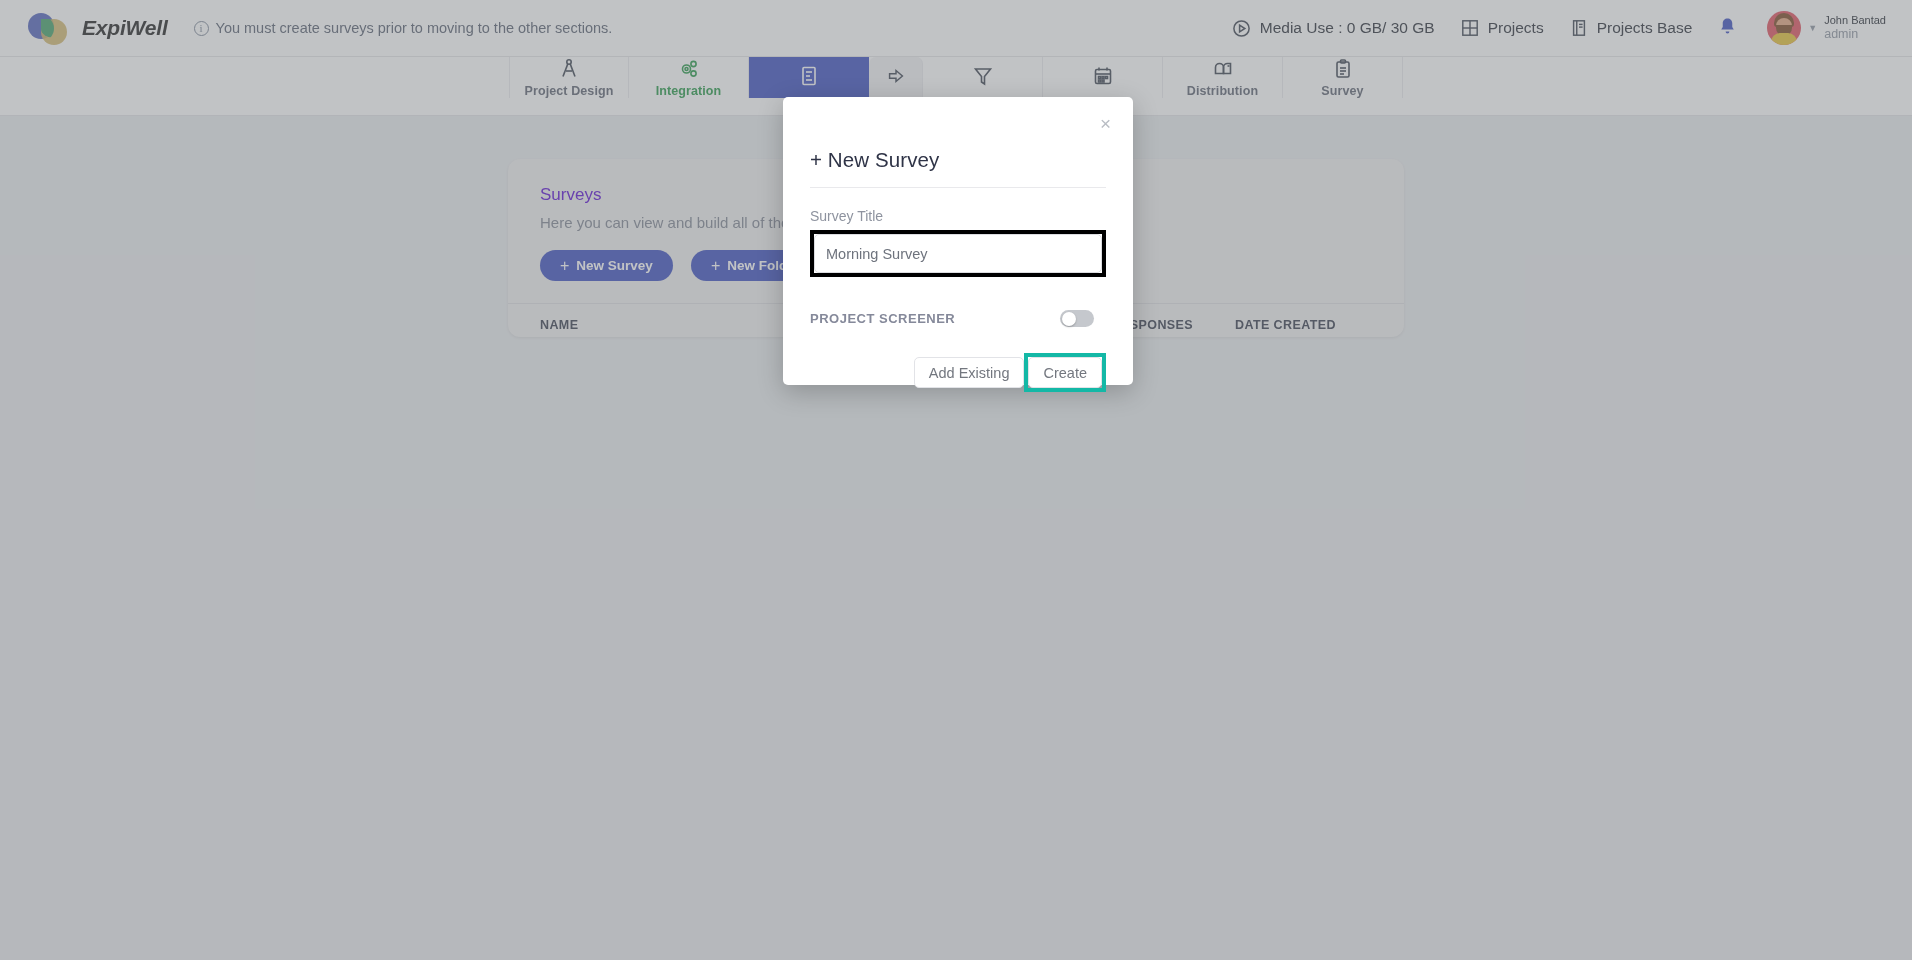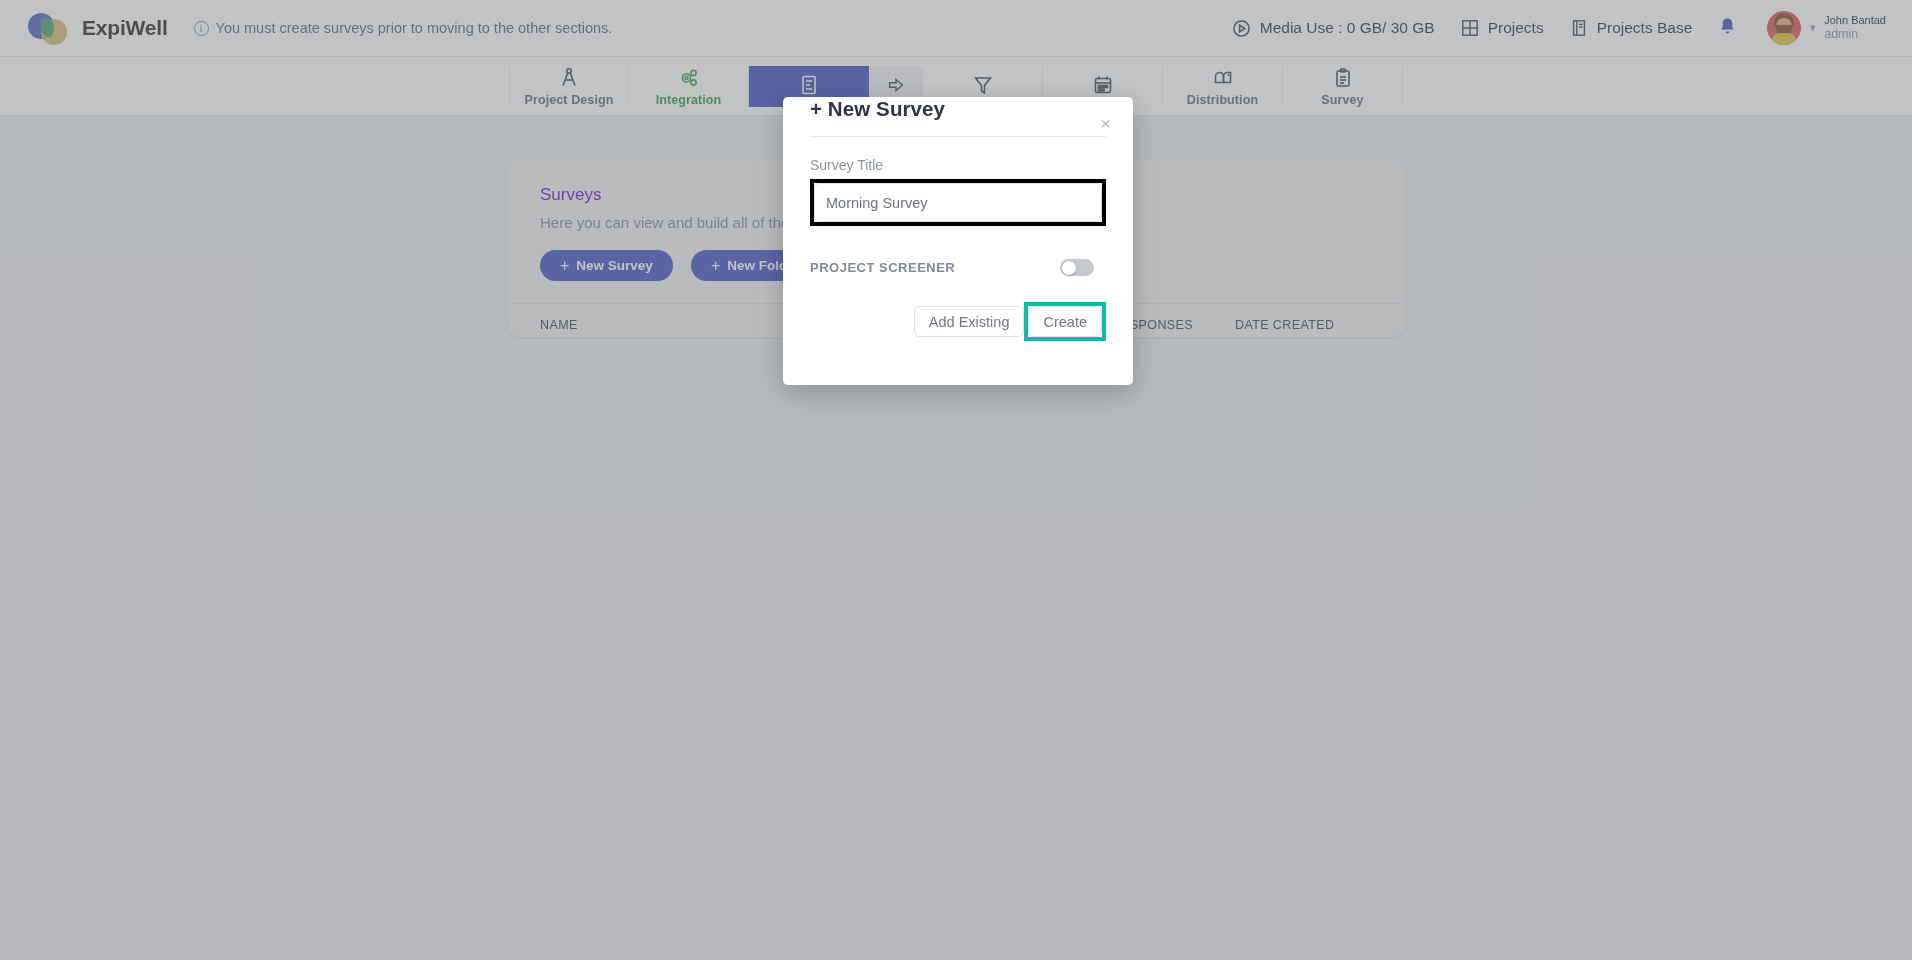--- a/index.html
+++ b/index.html
@@ -19,21 +19,21 @@
 
   
   .topbar {
     height: 57px;
     flex: 0 0 57px;
     background: #ffffff;
     border-bottom: 1px solid #e8e8ea;
     display: flex; align-items: center;
     padding: 0 26px 0 28px;
   }
-  .brand { display: flex; align-items: center; gap: 12px; flex: 0 0 auto; }
+  .brand { display: flex; align-items: center; gap: 12px; flex: 0 0 auto; font-style: italic; }
   .logo-mark { position: relative; width: 42px; height: 32px; }
   .logo-mark .c1 {
     position: absolute; left: 0; top: 1px; width: 26px; height: 26px;
     border-radius: 50%; background: #5c6bc0; opacity: .95;
   }
   .logo-mark .c2 {
     position: absolute; left: 13px; top: 7px; width: 26px; height: 26px;
     border-radius: 50%; background: #d4b870; opacity: .88;
   }
   .logo-mark .c3 {
@@ -78,21 +78,21 @@
   .avatar .body { position:absolute; left:4px; bottom:0; width:26px; height:12px; border-radius:9px 9px 0 0; background:#e8c84a; }
   .caret-sm { color:#9aa0ab; font-size:9px; }
   .user-txt { line-height: 1.15; }
   .user-name { font-size: 11px; color: #3c4048; }
   .user-role { font-size: 12.5px; color: #9aa0ab; }
 
   
   .navbar {
     height: 59px; flex: 0 0 59px;
     background: #ffffff; border-bottom: 1px solid #e6e6e9;
-    display: flex; justify-content: center; align-items: center;
+    display: flex; justify-content: center; align-items: flex-start;
   }
   .nav-inner { display: flex; align-items: stretch; }
   .nav-tab {
     width: 120px; display: flex; flex-direction: column;
     align-items: center; justify-content: center; gap: 3px;
     border-right: 1px solid #ededf0; position: relative;
   }
   .nav-tab:first-child { border-left: 1px solid #ededf0; }
   .nav-tab .lbl { font-size: 12.5px; color: #6f7480; font-weight: bold; letter-spacing: .1px; }
   .nav-tab.green .lbl { color: #3fa45c; }
@@ -120,21 +120,21 @@
   .card-actions { display: flex; gap: 18px; margin-top: 19px; }
   .pill {
     background: #5161c6; color: #fff; border: none; border-radius: 18px;
     height: 31px; padding: 0 20px; font-size: 13.5px; font-weight: bold;
     display: flex; align-items: center; gap: 7px;
     font-family: "Liberation Sans", sans-serif; cursor: pointer;
   }
   .pill .plus { font-size: 16px; font-weight: normal; }
   .tbl-head {
     border-top: 1px solid #e2e2e4; display: flex; align-items: center;
-    height: 42px; padding: 0 32px; font-size: 12.5px; font-weight: normal;
+    height: 42px; padding: 0 32px; font-size: 12.5px; font-weight: bold;
     color: #4c5160; letter-spacing: .4px;
   }
   .th-name { width: 322px; }
   .th-mid  { width: 262px; }
   .th-resp { width: 126px; }
   .th-date { width: 140px; }
 
   
   #overlay {
     position: absolute; inset: 0; background: rgba(100,104,110,.40);
@@ -145,22 +145,22 @@
     background: #ffffff; border-radius: 5px;
     box-shadow: 0 7px 26px rgba(0,0,0,.22);
     padding: 0 27px;
   }
   .modal-close {
     position: absolute; right: 22px; top: 17px;
     color: #b9bdc4; font-size: 19px; line-height: 1; cursor: pointer;
     background: none; border: none; font-family: "Liberation Sans", sans-serif;
   }
   .modal-title {
-    font-size: 20.5px; color: #2f3447; font-weight: bold;
-    letter-spacing: .1px;
+    font-size: 20.5px; color: #2f3447; font-weight: normal;
+    padding-top: 32px; letter-spacing: .1px; margin-top: 19px;
   }
   .modal-rule { border-bottom: 1px solid #e9e9ec; margin-top: 15px; }
   .field-label { font-size: 14px; color: #8e939f; margin-top: 20px; }
 
   .hl-box { border: 4px solid #000; display: block; margin-top: 6px; }
   .txt-input {
     width: 100%; height: 39px; border: 1px solid #dcdde1; border-radius: 5px;
     padding: 0 11px; font-size: 14.5px; color: #6e737d;
     font-family: "Liberation Sans", sans-serif; outline: none; background: #fff;
   }

